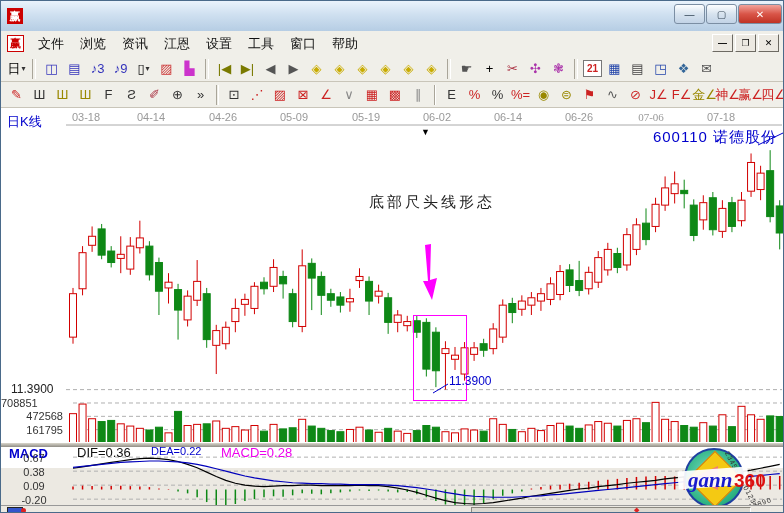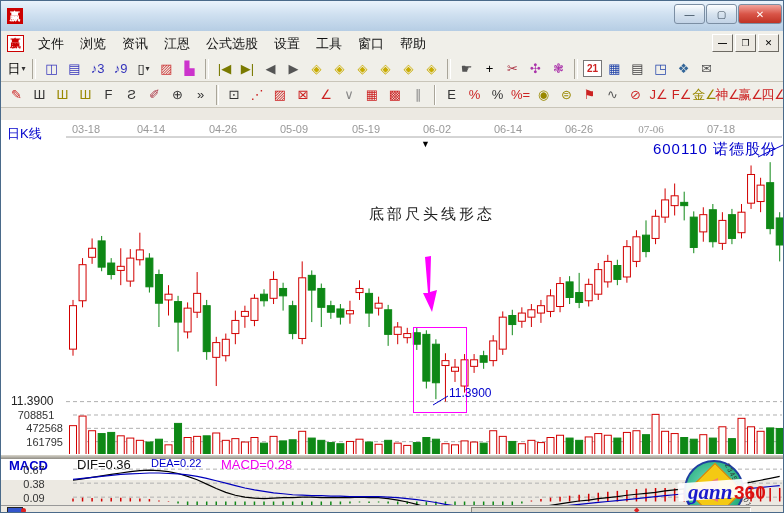--- a/index.html
+++ b/index.html
@@ -31,21 +31,21 @@
   .toolbar{position:absolute;left:0;width:784px;background:#f0efe9;display:flex;align-items:center;
     border-bottom:1px solid #c9c5b9;padding-left:4px;box-sizing:border-box;}
   #toolbar1{top:55px;height:26px;}
   #toolbar2{top:81px;height:26px;}
   .tb-icon{min-width:21px;height:20px;display:flex;align-items:center;justify-content:center;
     font-size:13px;line-height:20px;margin:0 1px;white-space:nowrap;}
   .tb-icon .x{font-size:8px;margin-left:1px;color:#333;}
   .tb-icon.boxed{border:1px solid #777;font-size:10px;font-weight:bold;background:#fff;min-width:17px;height:15px;}
   .tb-sep{width:2px;height:20px;border-left:1px solid #a9a599;border-right:1px solid #fff;margin:0 4px;}
   
-  #client{position:absolute;left:0;top:107px;width:784px;height:360px;background:#fff;margin-top:12px;}
+  #client{position:absolute;left:0;top:107px;width:784px;height:360px;background:#fff;}
   #chart-svg{position:absolute;left:0;top:0;pointer-events:none;}
   .lbl{position:absolute;white-space:nowrap;}
   #kline-label{left:6px;top:5px;font-size:13px;color:#0000cc;}
   .date-tick{position:absolute;top:3px;font-size:11px;color:#999;transform:translateX(-50%);}
   #stock-label{right:8px;top:20px;font-size:15px;color:#0000cc;letter-spacing:1px;}
   #tri-marker{left:420px;top:19px;font-size:9px;color:#000;}
   #annotation{left:368px;top:85px;font-size:15px;color:#222;letter-spacing:3px;}
   #price-low-label{left:10px;top:274px;font-size:12px;color:#222;}
   #low-callout{left:448px;top:266px;font-size:12px;color:#0000cc;}
   #pattern-box{position:absolute;left:412px;top:207px;width:52px;height:84px;border:1px solid #ff00ff;}
@@ -94,21 +94,20 @@
     </div>
   </div>
 
   <div id="menubar">
     <div id="menu-logo">赢</div>
     <div id="menu-items" style="display:flex;">
         <div class="menu-item">文件</div>
         <div class="menu-item">浏览</div>
         <div class="menu-item">资讯</div>
         <div class="menu-item">江恩</div>
-        <div class="menu-item">公式选股</div>
         <div class="menu-item">设置</div>
         <div class="menu-item">工具</div>
         <div class="menu-item">窗口</div>
         <div class="menu-item">帮助</div>
       </div>
     <div class="childbtns" id="child-btns">
         <div class="cbtn">—</div>
         <div class="cbtn">❐</div>
         <div class="cbtn">✕</div>
       </div>
@@ -520,21 +519,21 @@
       </div>
     <div class="lbl" id="stock-label" style="position:absolute;right:8px;">600110  诺德股份</div>
     <div class="lbl" id="tri-marker">▼</div>
 
     <div class="lbl" id="annotation">底部尺头线形态</div>
     <div id="pattern-box"></div>
     <div class="lbl" id="low-callout">11.3900</div>
     <div class="lbl" id="price-low-label">11.3900</div>
 
     <div class="vaxis" id="vol-axis" style="top: 288.999px; font-size: 11px; line-height: 13.3px;">
-        <div class="lbl" style="position: relative; text-align: center; padding-left: 8px;">708851</div>
+        <div class="lbl" style="position: relative; text-align: left;">708851</div>
         <div class="lbl" style="position: relative; text-align: right;">472568</div>
         <div class="lbl" style="position: relative; text-align: right;">161795</div>
       </div>
 
     <div id="vol-macd-sep"></div>
     <div class="lbl" id="macd-label">MACD</div>
     <div class="lbl" id="dif-label">DIF=0.36</div>
     <div class="lbl" id="dea-label">DEA=0.22</div>
     <div class="lbl" id="macd-val-label">MACD=0.28</div>
     <div id="macd-axis" class="maxis" style="top: 343.139px; line-height: 14px;">

